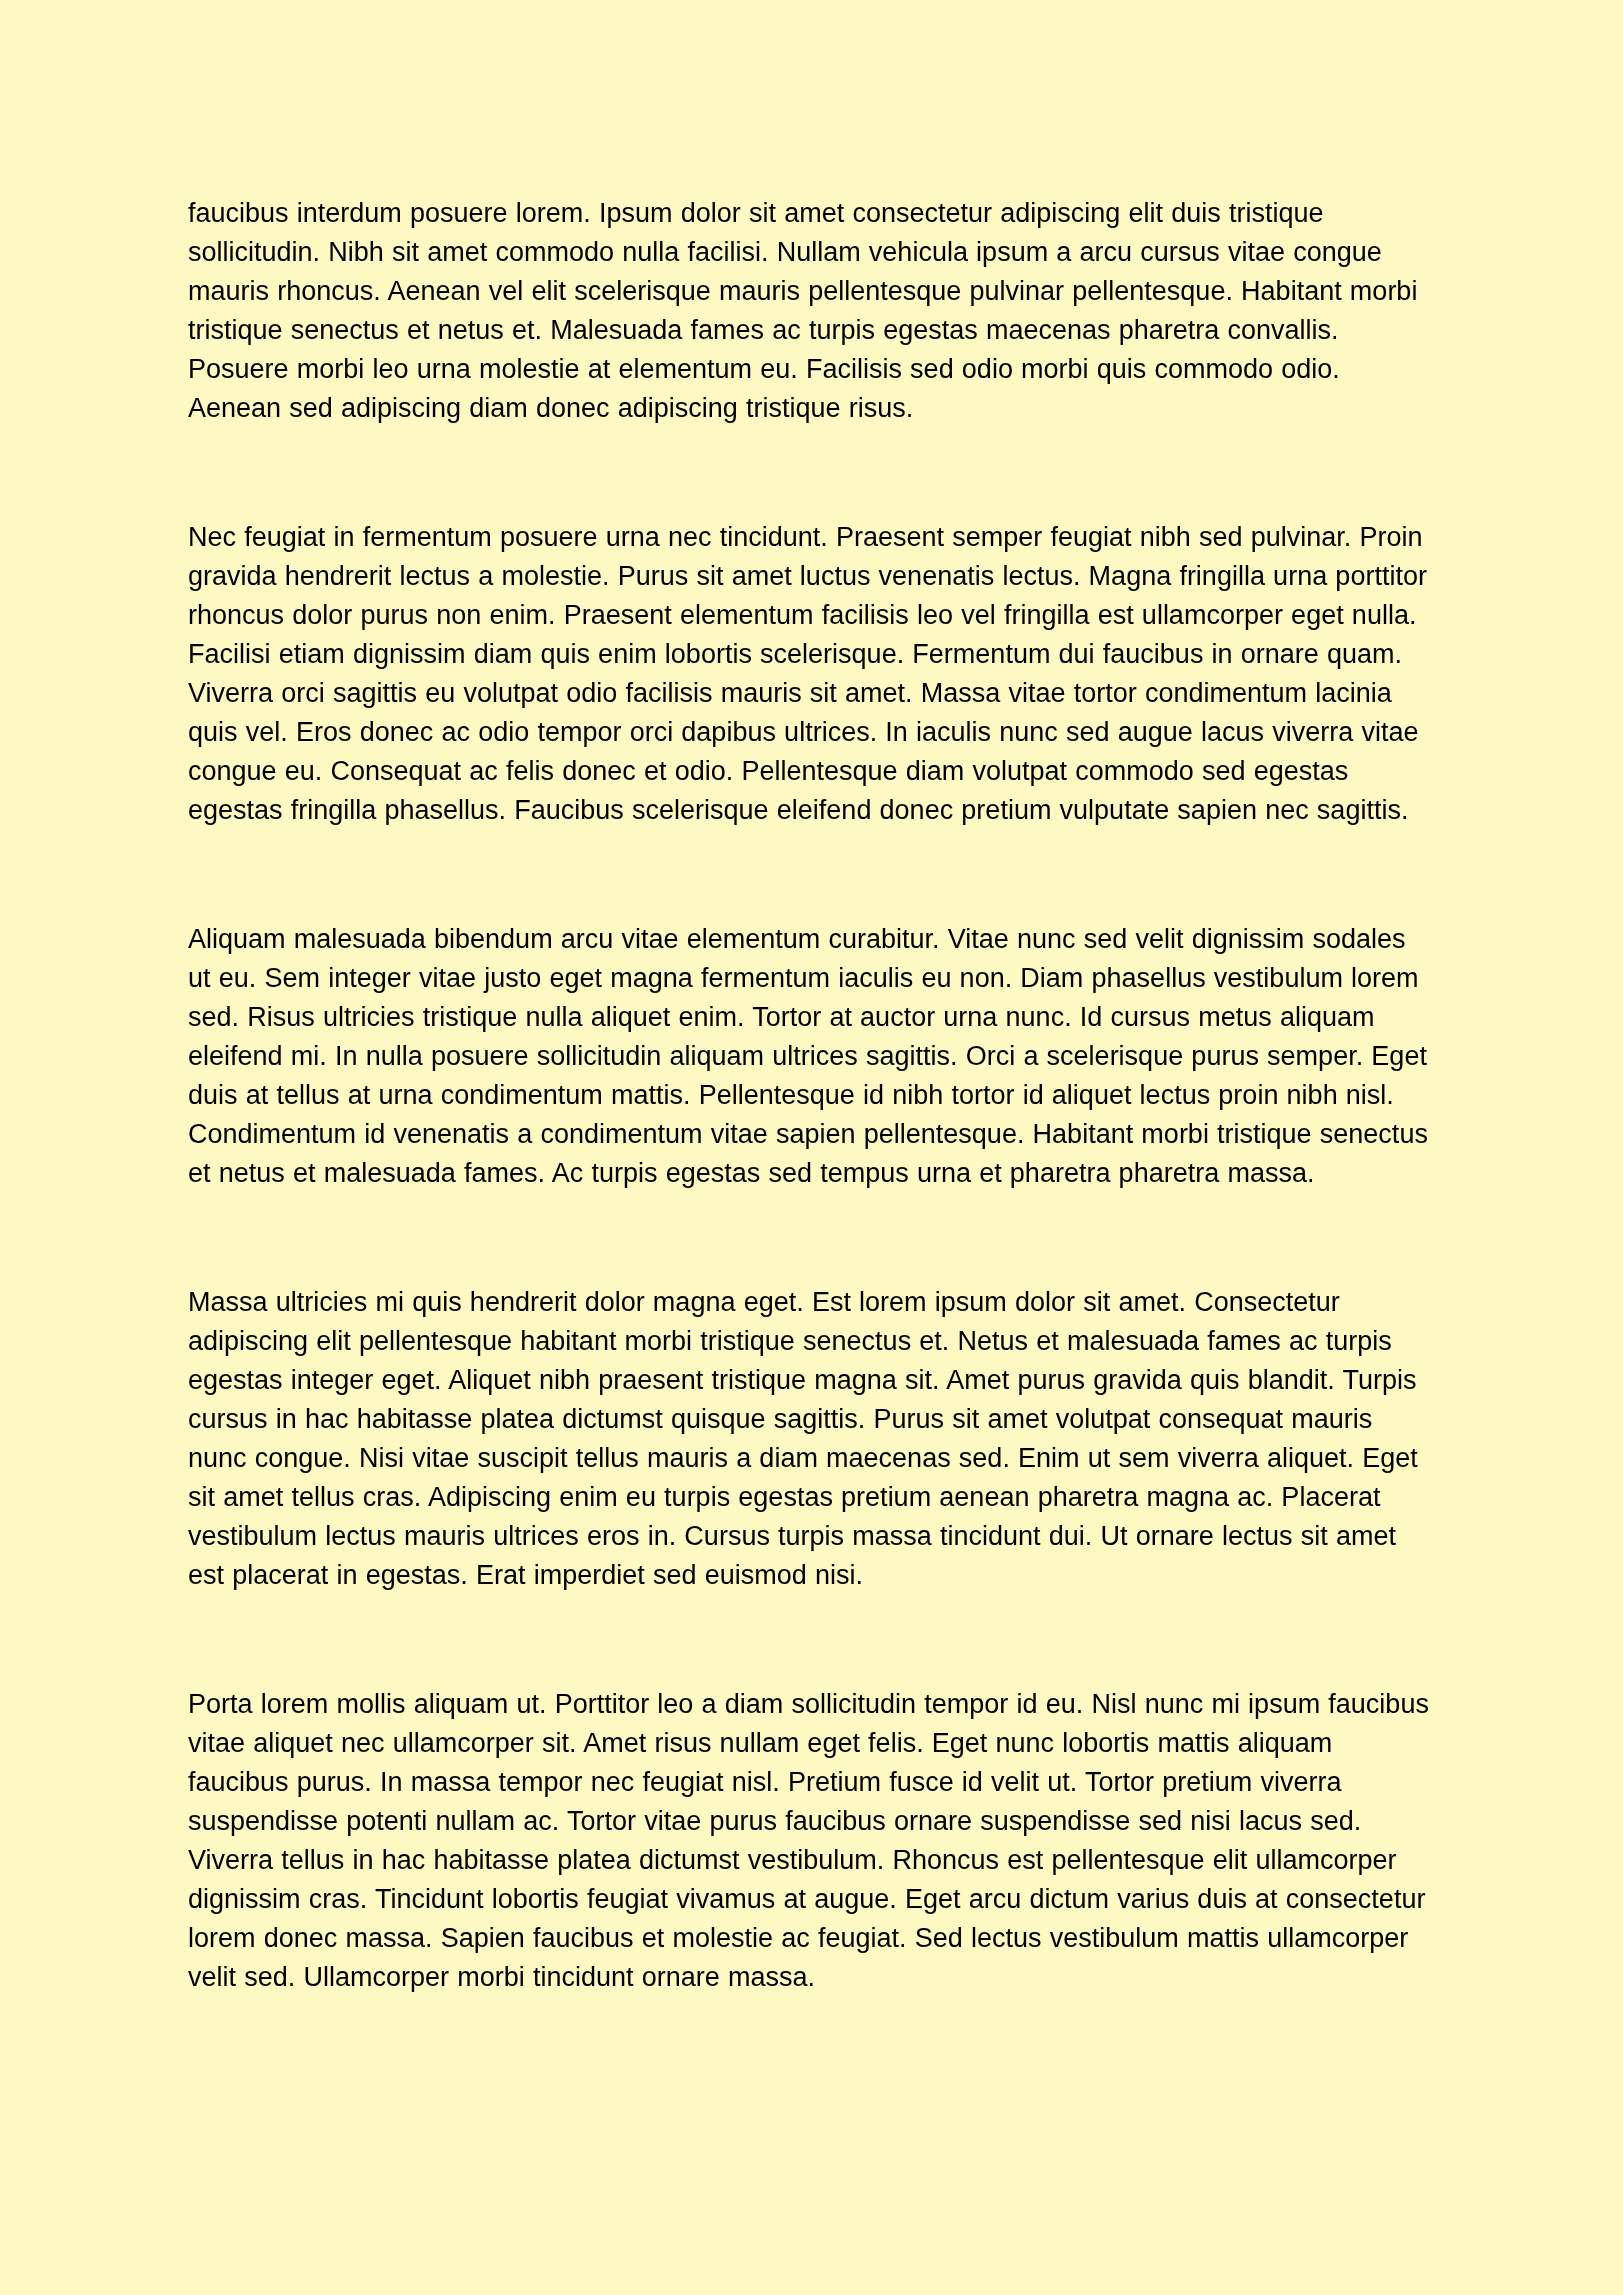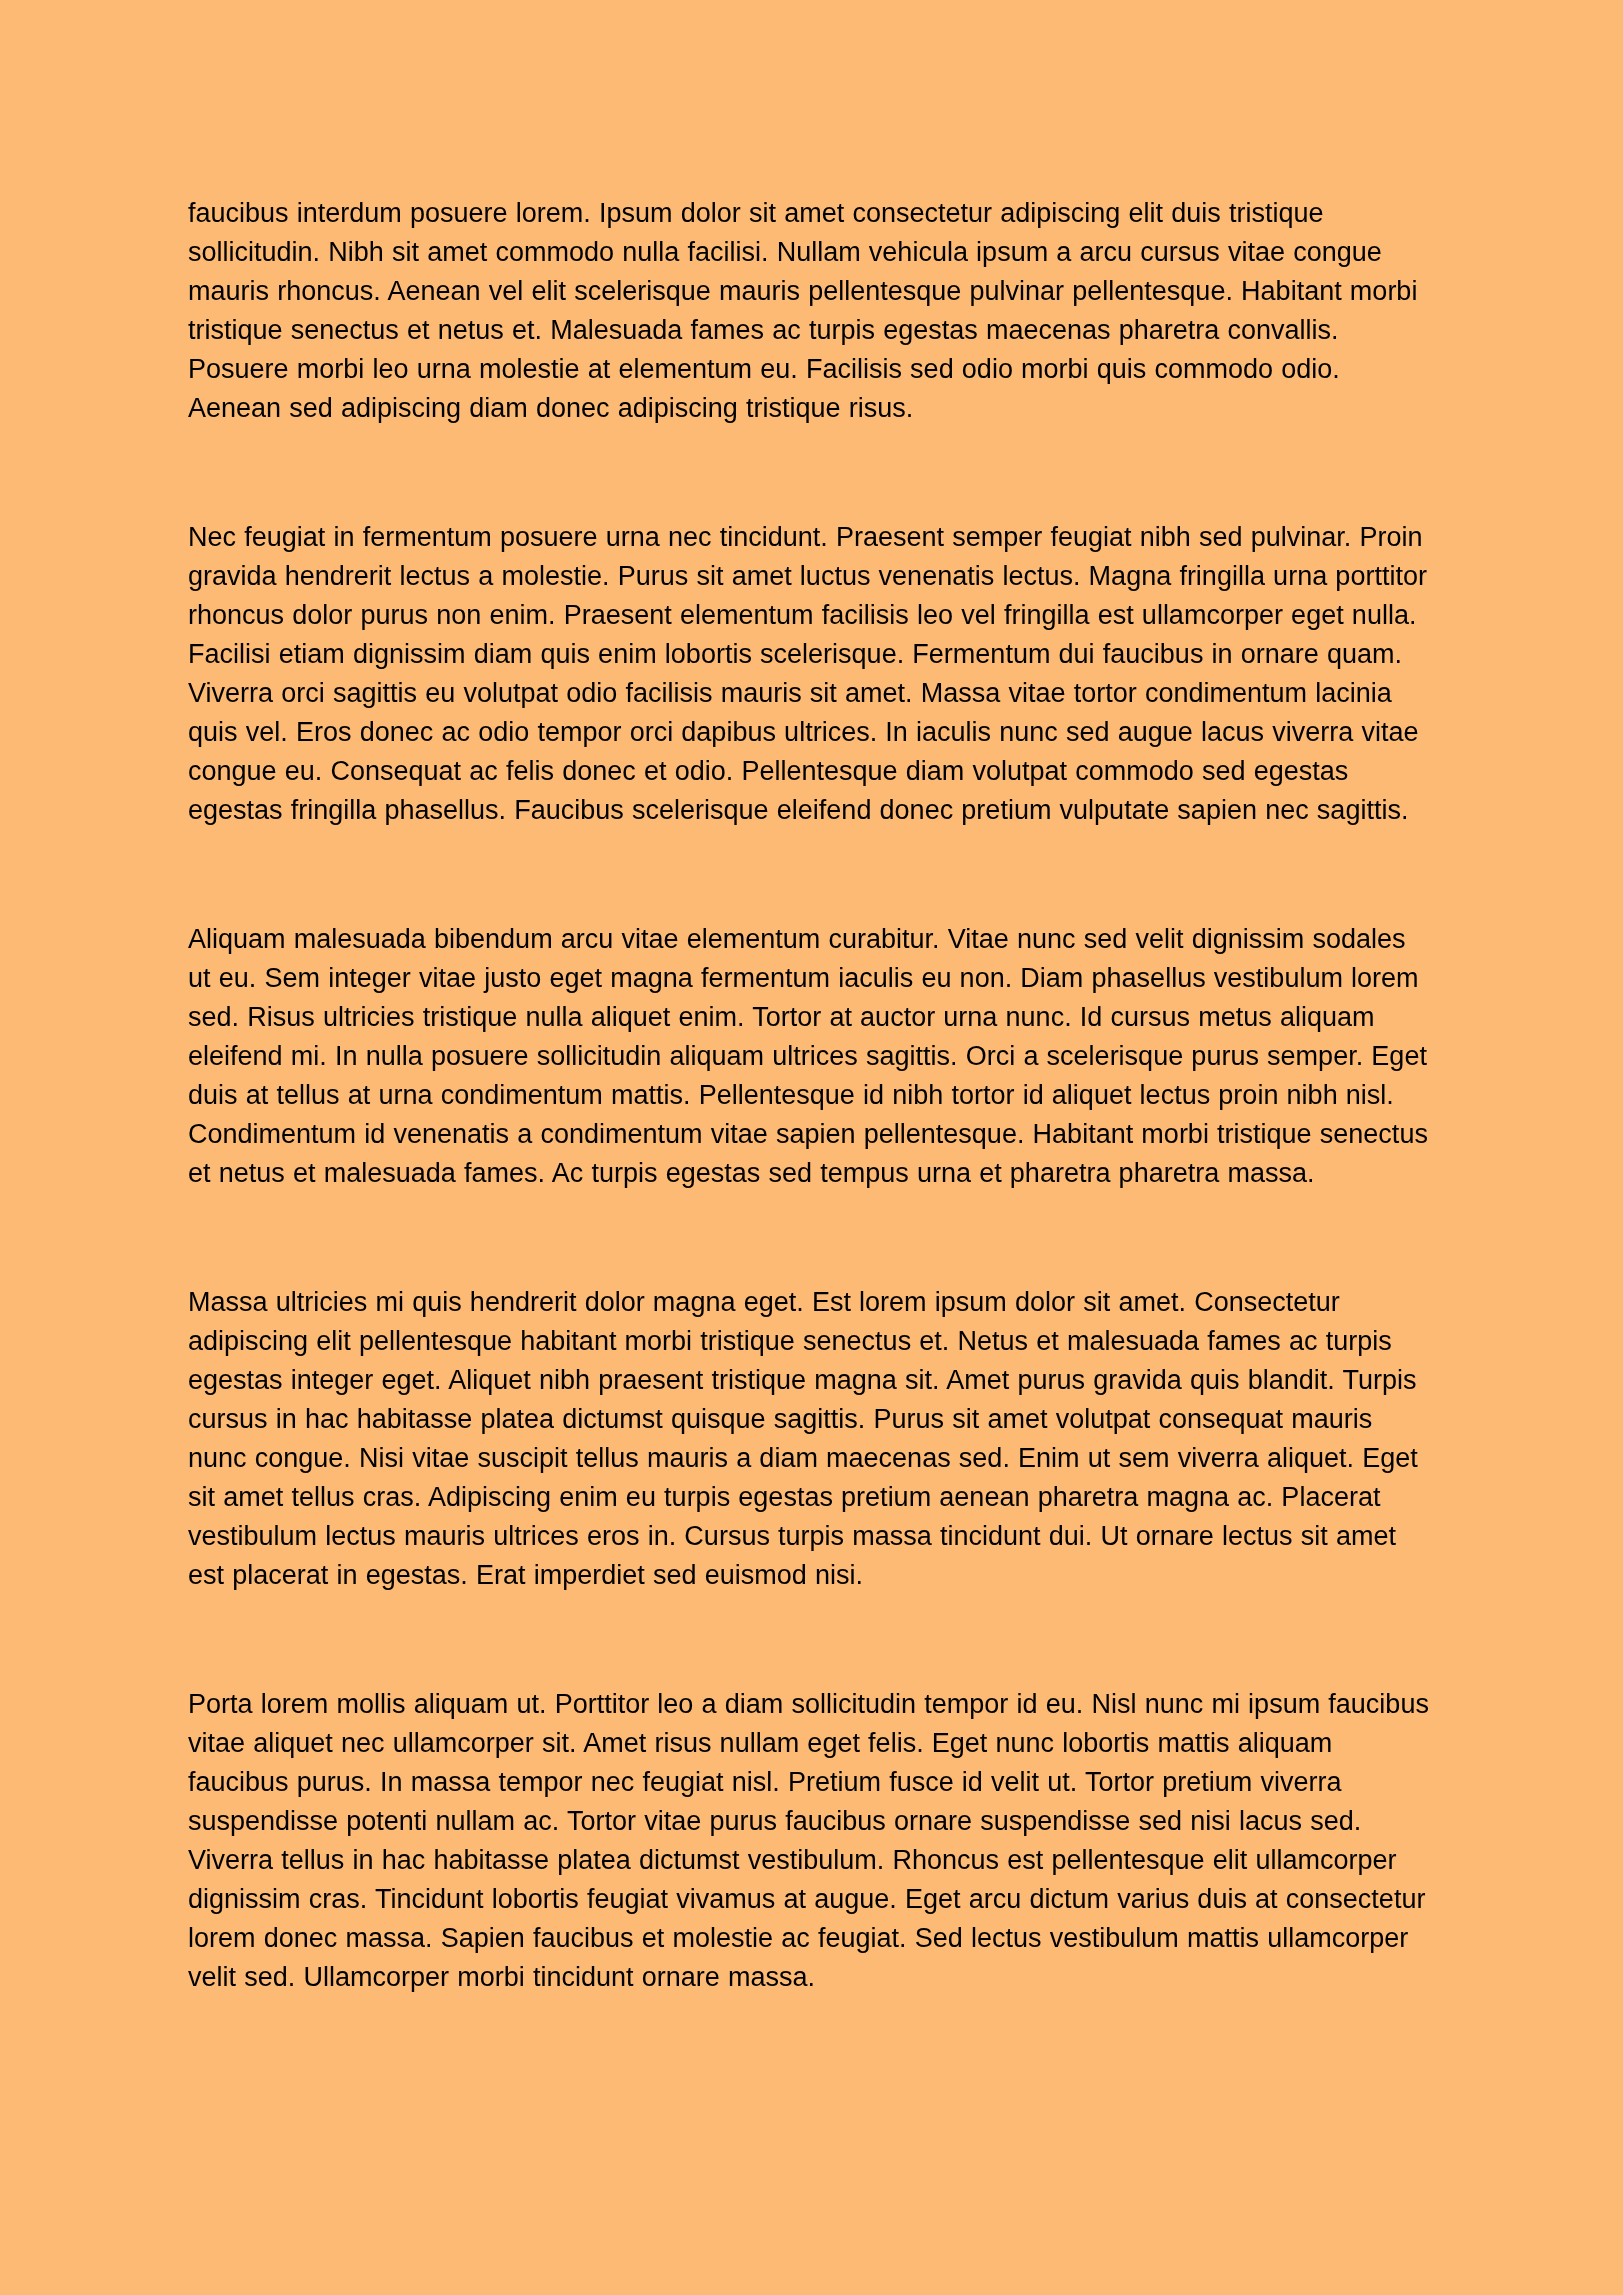--- a/index.html
+++ b/index.html
@@ -5,21 +5,21 @@
     html, body {
       margin: 0;
       padding: 0;
       background: #ffffff;
     }
     .page {
       position: relative;
       width: 1623px;
       height: 2295px;
       box-sizing: border-box;
-      background: #fdba74;
+      background: #fef9c3;
       color: #000000;
       font-family: "Liberation Sans", sans-serif;
       padding: 194px 188px 0 188px;
       overflow: hidden;
     }
     .body-text p {
       margin: 0 0 90px 0;
       font-size: 27px;
       line-height: 39px;
       font-weight: 400;

